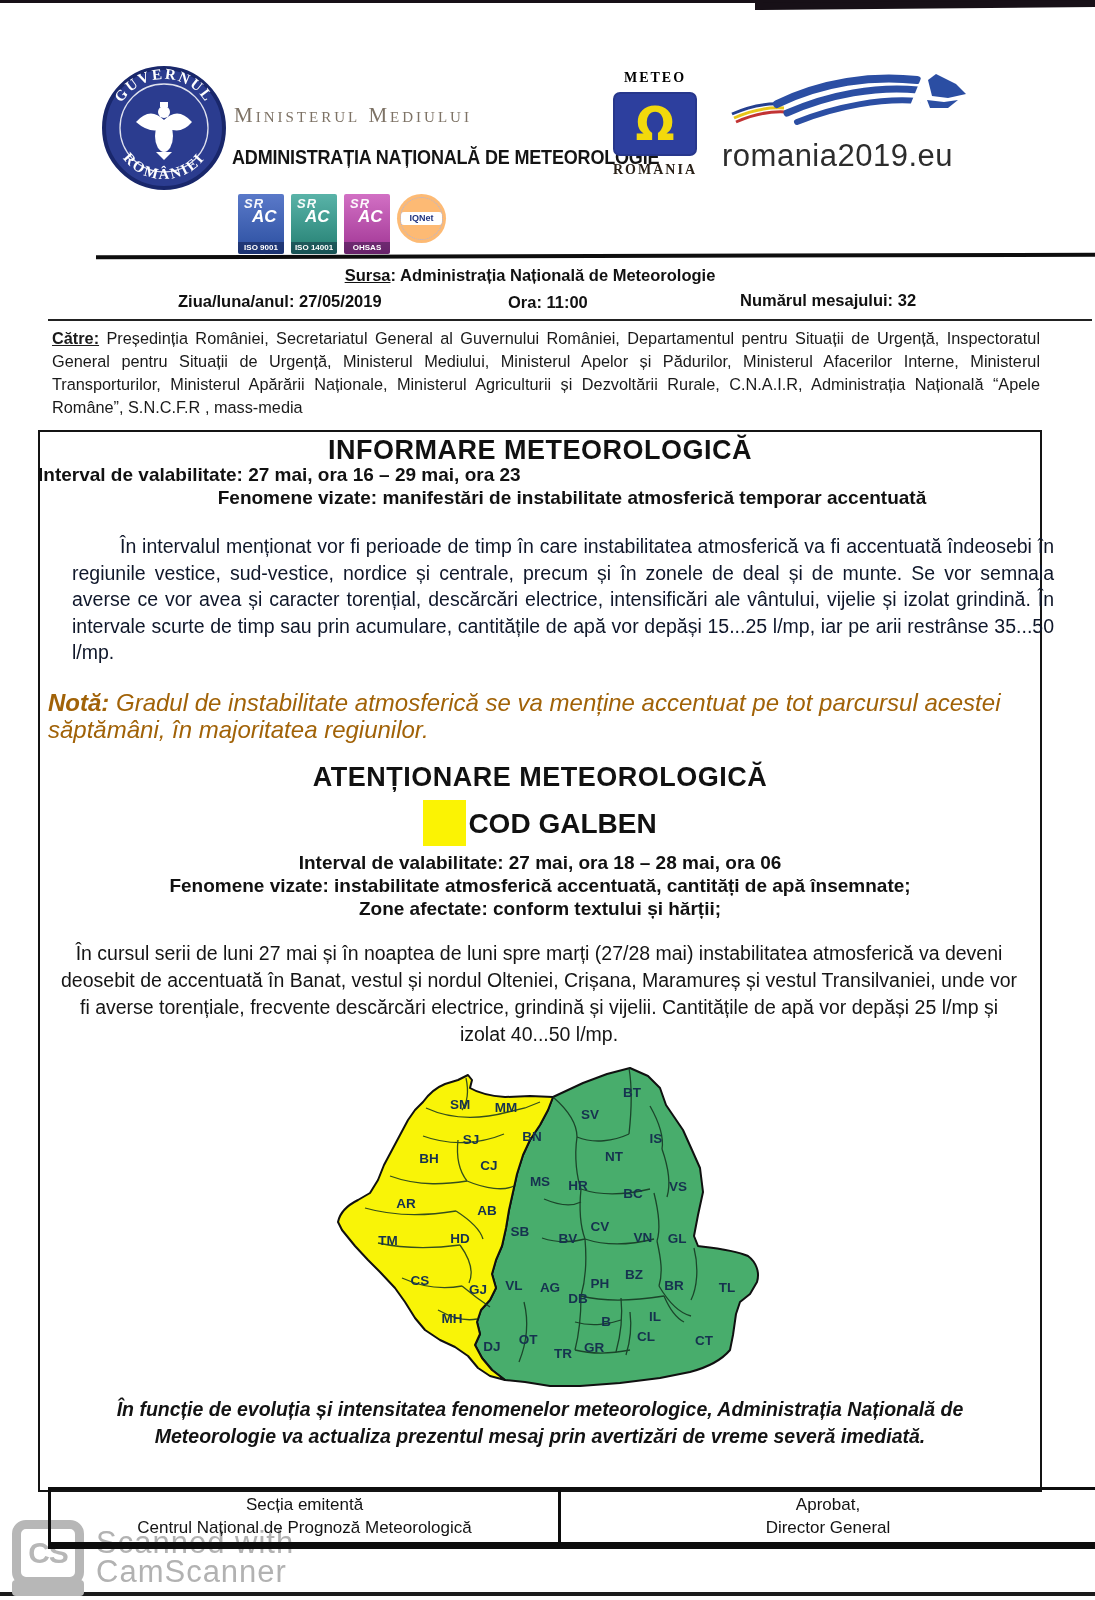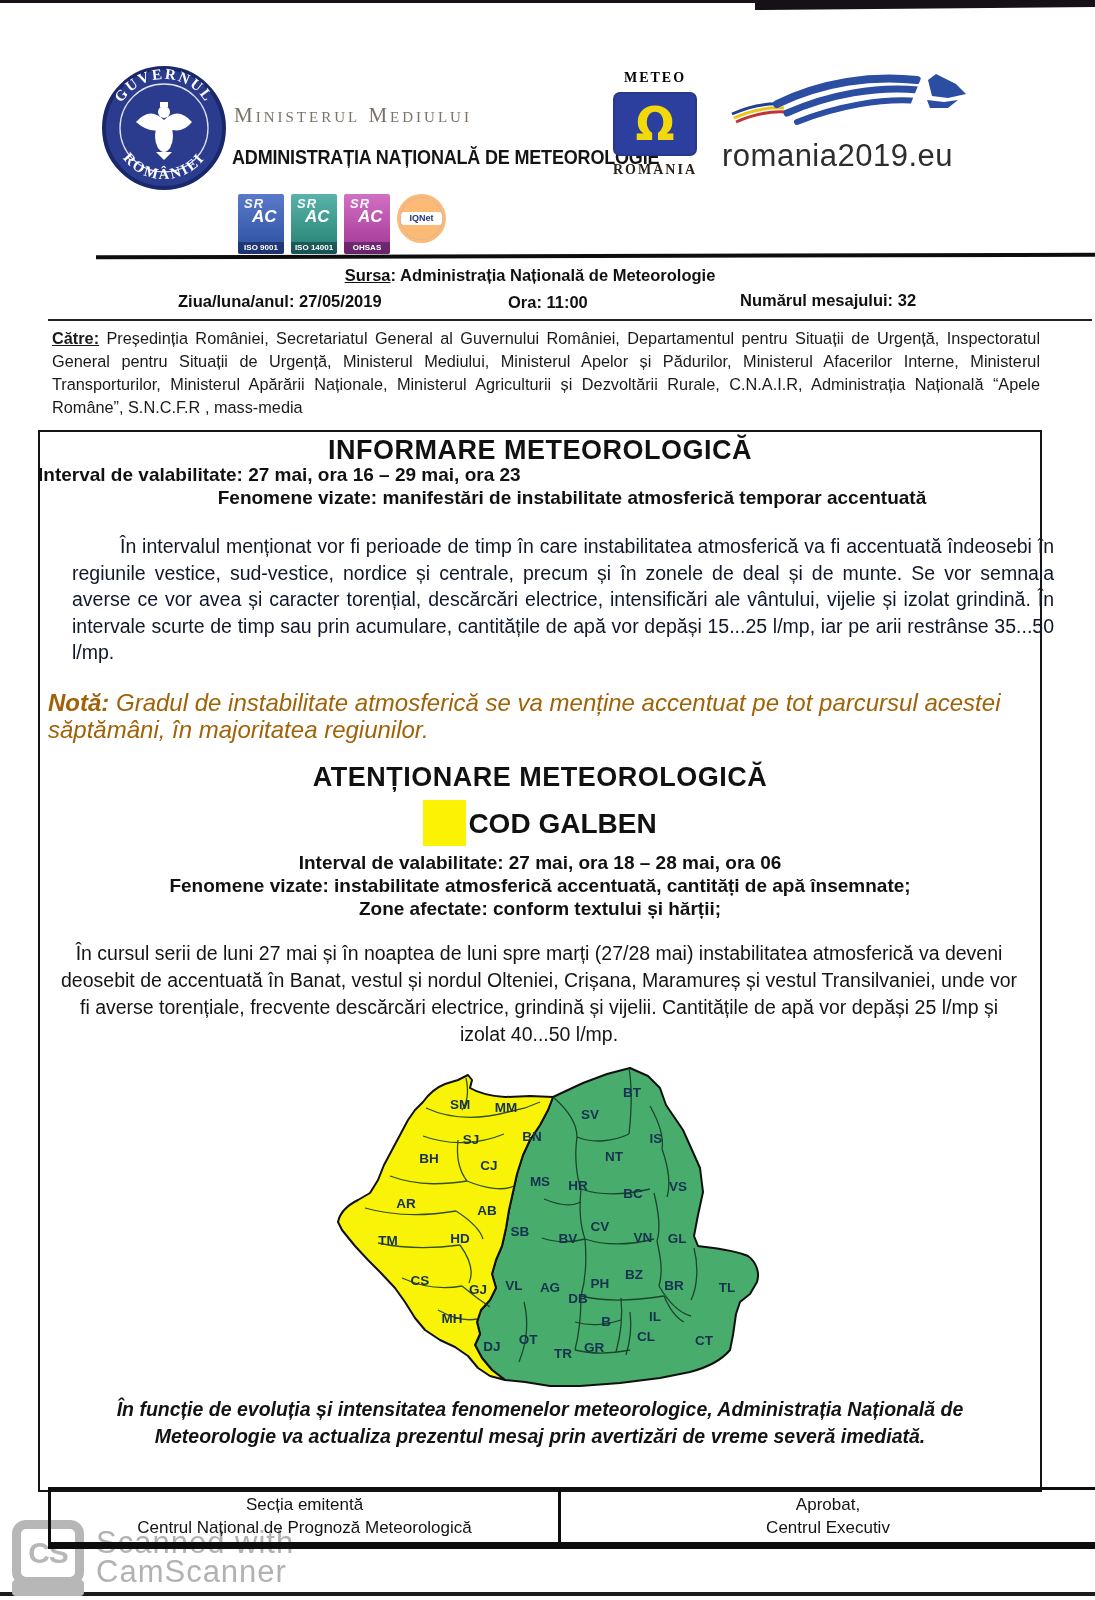--- a/index.html
+++ b/index.html
@@ -320,21 +320,21 @@
 
 <div class="abs footer-note">În funcție de evoluția și intensitatea fenomenelor meteorologice, Administrația Națională de Meteorologie va actualiza prezentul mesaj prin avertizări de vreme severă imediată.</div>
 
 <div class="abs sig-table">
   <div class="sig-cell sig-left">
     <div>Secția emitentă</div>
     <div>Centrul Național de Prognoză Meteorologică</div>
   </div>
   <div class="sig-cell sig-right">
     <div>Aprobat,</div>
-    <div>Centrul Executiv</div>
+    <div>Director General</div>
   </div>
 </div>
 
 <div class="abs cs-logo">
   <div class="cs-box">CS</div>
   <div class="cs-bed"></div>
 </div>
 <div class="abs cs-text">
   <div>Scanned with</div>
   <div>CamScanner</div>

